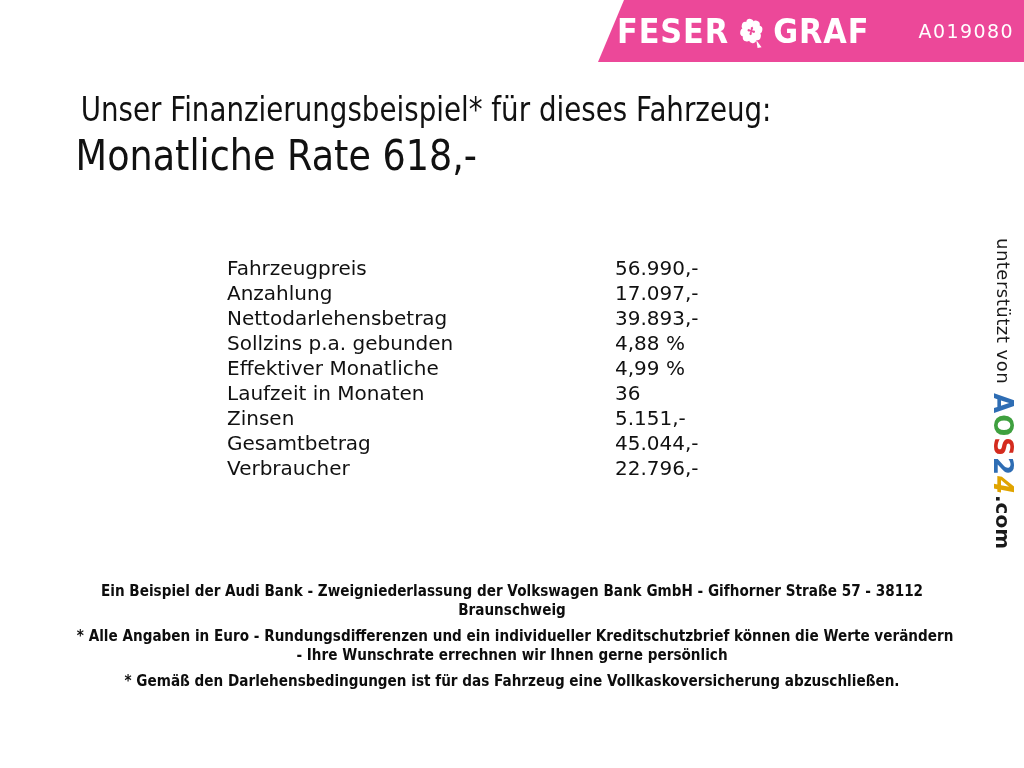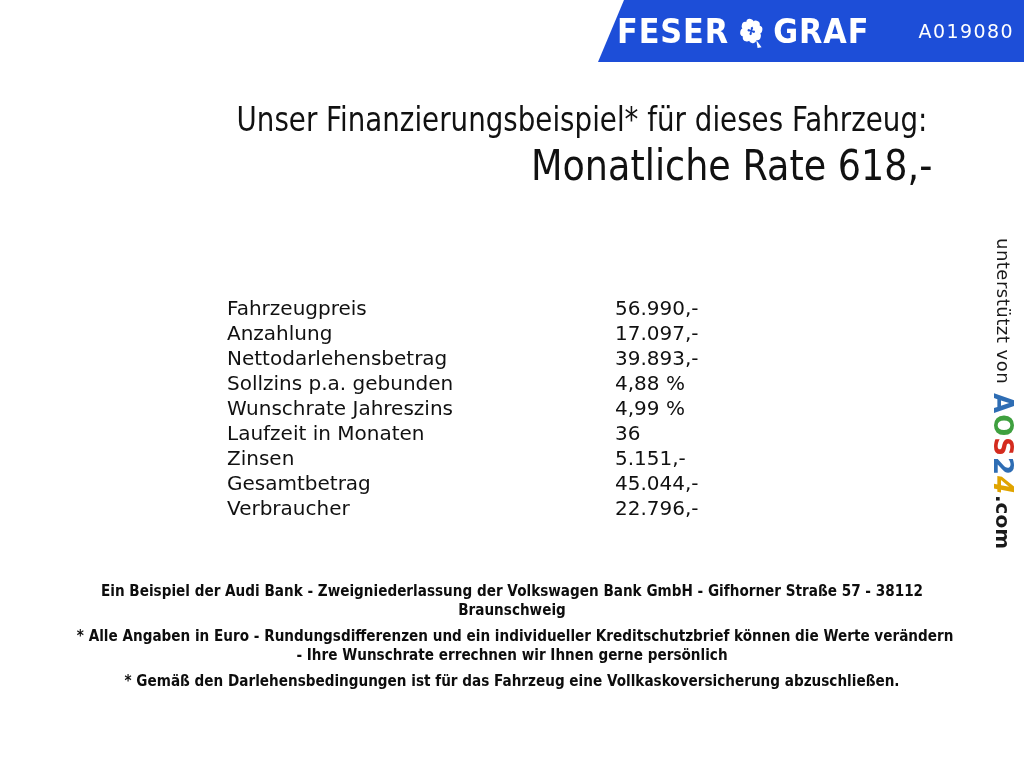--- a/index.html
+++ b/index.html
@@ -11,26 +11,26 @@
           background:var(--brand-green,#3fa044);
           clip-path:polygon(26px 0,100% 0,100% 100%,0 100%);
           display:flex;align-items:center;justify-content:center;gap:36px;}
   .brand{display:flex;align-items:center;color:#fff;font-weight:bold;
          font-size:33px;letter-spacing:1px;transform:scaleX(.92);}
   .brand .word{line-height:1;}
   .clover{width:34px;height:34px;margin:0 7px;transform:rotate(14deg);display:block;}
   .veh-code{color:#fff;font-size:20px;letter-spacing:1.5px;font-weight:400;transform:scaleX(.95);}
 
   
-  .titles{position:absolute;top:100px;left:0;width:1008px;text-align:right;}
+  .titles{position:absolute;top:90px;left:0;width:1008px;text-align:left;}
   .title1{font-size:33px;line-height:40px;white-space:nowrap;transform:scaleX(.84);transform-origin:50% 50%;}
   .title2{font-size:43px;line-height:50px;white-space:nowrap;transform:scaleX(.85);transform-origin:50% 50%;}
 
   
-  .fin-table{position:absolute;top:256px;left:227px;font-size:20px;margin-top:40px;}
+  .fin-table{position:absolute;top:256px;left:227px;font-size:20px;}
   .fin-row{display:grid;grid-template-columns:388px auto;height:25px;line-height:25px;white-space:nowrap;}
 
   
   .side-strip{position:absolute;top:238px;right:6px;height:300px;
               writing-mode:vertical-rl;text-orientation:mixed;
               display:flex;align-items:center;white-space:nowrap;}
   .side-prefix{font-size:18px;color:#1a1a1a;letter-spacing:.5px;}
   .aos-logo{font-size:26px;font-weight:bold;padding-top:9px;letter-spacing:1px;}
   .aos-ch4{font-style:italic;}
   .side-suffix{font-size:20px;font-weight:bold;color:#1a1a1a;}
@@ -39,21 +39,21 @@
   .footer{position:absolute;top:581px;left:0;width:1024px;text-align:center;
           font-weight:bold;font-size:16px;line-height:19px;color:#0d0d0d;}
   .footer p{margin:0 0 7px 0;}
   .fline{transform:scaleX(.85);transform-origin:50% 50%;white-space:nowrap;}
 </style>
 </head>
 <body>
 
 <div id="page">
 
-  <div class="banner" style="background: #1d4ed8;">
+  <div class="banner" style="background: #ec4899;">
     <div class="brand">
       <span class="word">FESER</span>
       <svg class="clover" viewBox="0 0 30 30" aria-hidden="true">
         <g fill="#ffffff">
           <g transform="rotate(0 15 15)">
             <circle cx="8.6" cy="12" r="3.7"></circle>
               <circle cx="12" cy="8.6" r="3.7"></circle>
             <polygon points="14.3,14.3 5.6,12.6 12.6,5.6"></polygon>
           </g>
           <g transform="rotate(90 15 15)">
@@ -95,21 +95,21 @@
     </div>
     <div class="fin-row">
       <span>Nettodarlehensbetrag</span>
       <span>39.893,-</span>
     </div>
     <div class="fin-row">
       <span>Sollzins p.a. gebunden</span>
       <span>4,88 %</span>
     </div>
     <div class="fin-row">
-      <span>Wunschrate Jahreszins</span>
+      <span>Effektiver Monatliche</span>
       <span>4,99 %</span>
     </div>
     <div class="fin-row">
       <span>Laufzeit in Monaten</span>
       <span>36</span>
     </div>
     <div class="fin-row">
       <span>Zinsen</span>
       <span>5.151,-</span>
     </div>

